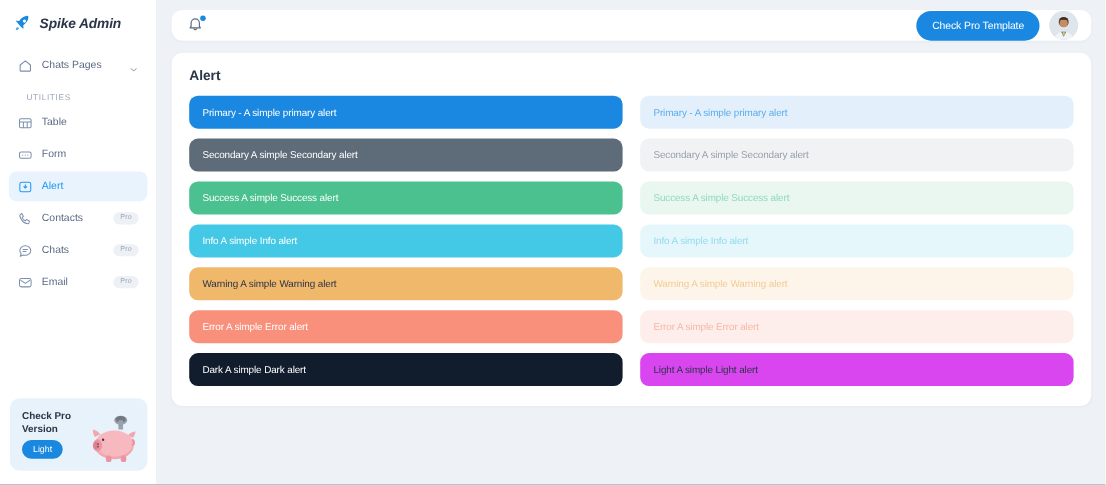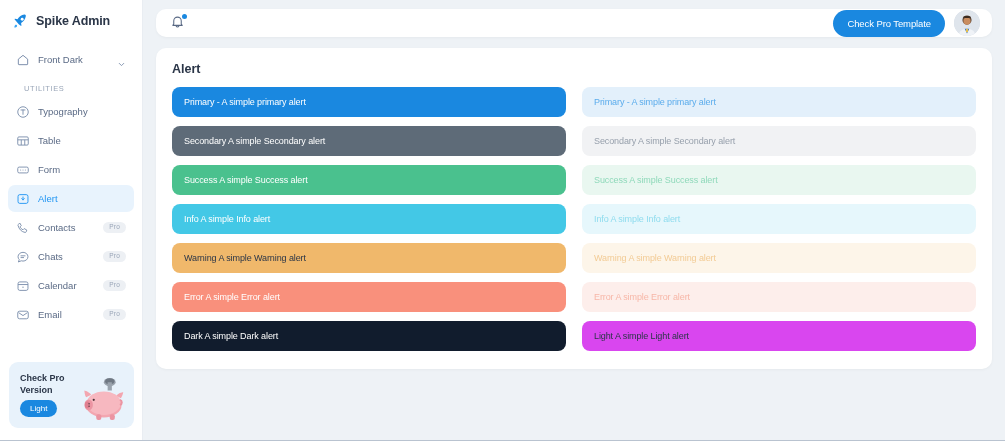--- a/index.html
+++ b/index.html
@@ -12,21 +12,21 @@
     position:relative;
   }
   #app { display:flex; width:1005px; height:441px; position:relative;
          border-bottom:1px solid #b9c3d0; }
 
   
   .sidebar { width:143px; height:440px; background:#ffffff; flex:0 0 143px;
              position:relative; border-right:1px solid #e9edf2; }
   .brand { display:flex; align-items:center; gap:6px; padding:12px 0 12px 12px; }
   .brand-logo { width:18px; height:18px; flex:0 0 18px; }
-  .brand-name { font-size:12.5px; font-weight:bold; color:#2a3547; letter-spacing:-0.1px; }
+  .brand-name { font-size:12.5px; font-weight:bold; color:#2a3547; letter-spacing:-0.1px;font-style:italic; }
 
   .nav { padding:4px 8px 0 8px; }
   .nav-item { display:flex; align-items:center; gap:8px; height:27px;
               padding:0 8px; border-radius:7px; margin-bottom:2px; cursor:pointer;
               position:relative; }
   .nav-item .ico { width:14px; height:14px; flex:0 0 14px; color:#7c8fac; display:block; }
   .nav-label { font-size:9.5px; color:#5a6a85; white-space:nowrap; flex:1; }
   .nav-item.active { background:#e8f3fd; }
   .nav-item.active .nav-label { color:#2196f3; font-weight:normal; }
   .nav-item.active .ico { color:#2196f3; }
@@ -92,40 +92,31 @@
     </div>
 
     <nav class="nav">
 
       <div class="nav-item">
         <span class="ico">
           <svg viewBox="0 0 24 24" width="14" height="14" fill="none" stroke="currentColor" stroke-width="1.7">
             <path d="M4 10.5 12 4l8 6.5V19a1 1 0 0 1-1 1H5a1 1 0 0 1-1-1z" stroke-linejoin="round"></path>
           </svg>
         </span>
-        <span class="nav-label">Front Dark</span>
+        <span class="nav-label">Chats Pages</span>
         <span class="chev">
           <svg viewBox="0 0 24 24" width="9" height="9" fill="none" stroke="currentColor" stroke-width="2.4">
             <path d="M6 9l6 6 6-6" stroke-linecap="round" stroke-linejoin="round"></path>
           </svg>
         </span>
       </div>
 
       <div class="section-title">UTILITIES</div>
 
 
-      <div class="nav-item">
-        <span class="ico">
-          <svg viewBox="0 0 24 24" width="14" height="14" fill="none" stroke="currentColor" stroke-width="1.6">
-            <circle cx="12" cy="12" r="9"></circle>
-              <path d="M8.5 8.5h7M12 8.5V16" stroke-linecap="round"></path>
-          </svg>
-        </span>
-        <span class="nav-label">Typography</span>
-      </div>
 
       <div class="nav-item">
         <span class="ico">
           <svg viewBox="0 0 24 24" width="14" height="14" fill="none" stroke="currentColor" stroke-width="1.6">
             <rect x="3" y="5" width="18" height="14" rx="2"></rect>
               <path d="M3 10h18M9 10v9M15 10v9"></path>
           </svg>
         </span>
         <span class="nav-label">Table</span>
       </div>
@@ -167,31 +158,20 @@
         <span class="ico">
           <svg viewBox="0 0 24 24" width="14" height="14" fill="none" stroke="currentColor" stroke-width="1.6">
             <path d="M20.5 11.5c0 4.1-3.8 7.5-8.5 7.5-1 0-2-.2-2.9-.5L4 20.5l1.6-4C4.2 15.2 3.5 13.4 3.5 11.5 3.5 7.4 7.3 4 12 4s8.5 3.4 8.5 7.5z" stroke-linejoin="round"></path>
             <path d="M8.5 10h7M8.5 13h4.5" stroke-linecap="round"></path>
           </svg>
         </span>
         <span class="nav-label">Chats</span>
         <span class="pro-pill">Pro</span>
       </div>
 
-      <div class="nav-item">
-        <span class="ico">
-          <svg viewBox="0 0 24 24" width="14" height="14" fill="none" stroke="currentColor" stroke-width="1.6">
-            <rect x="3.5" y="5" width="17" height="14.5" rx="3"></rect>
-              <path d="M3.5 9.5h17"></path>
-              <circle cx="12" cy="14" r="1.2" fill="currentColor" stroke="none"></circle>
-          </svg>
-        </span>
-        <span class="nav-label">Calendar</span>
-        <span class="pro-pill">Pro</span>
-      </div>
 
       <div class="nav-item">
         <span class="ico">
           <svg viewBox="0 0 24 24" width="14" height="14" fill="none" stroke="currentColor" stroke-width="1.6">
             <rect x="3" y="5.5" width="18" height="13" rx="3"></rect>
               <path d="m4.5 8 7.5 5 7.5-5" stroke-linejoin="round"></path>
           </svg>
         </span>
         <span class="nav-label">Email</span>
         <span class="pro-pill">Pro</span>

